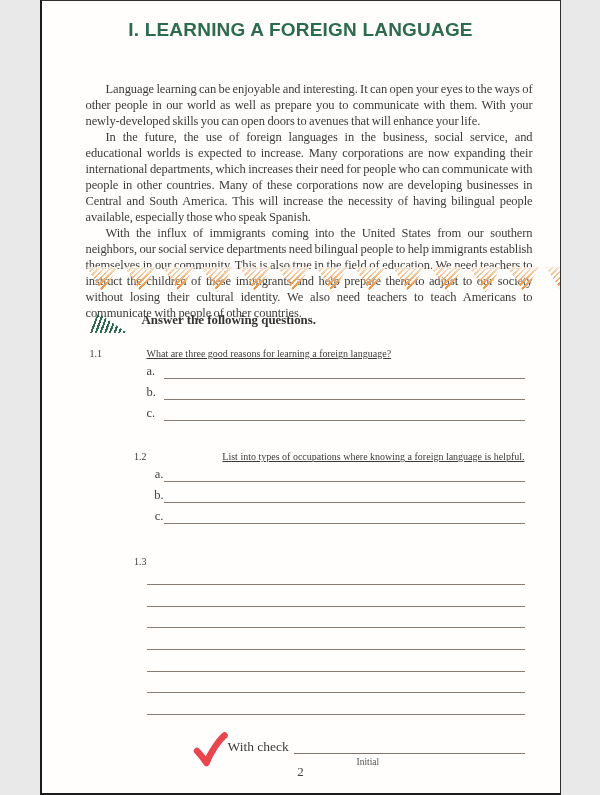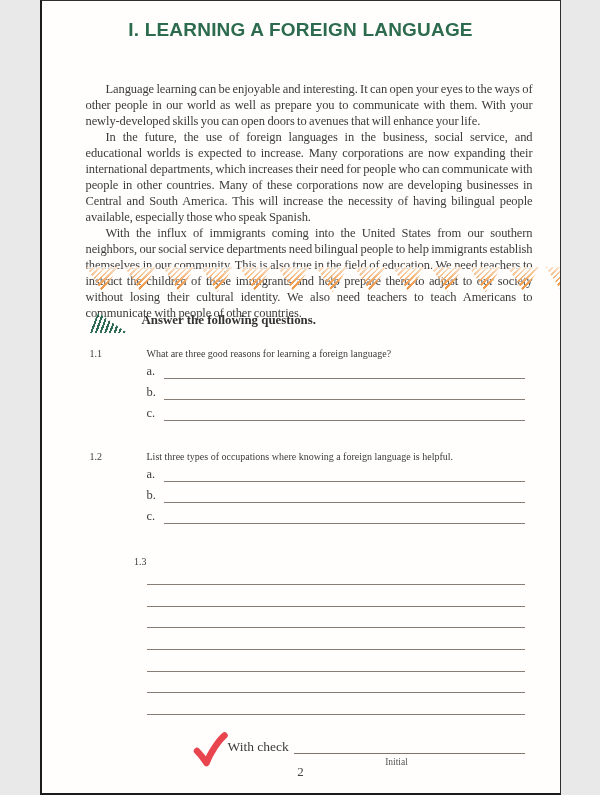--- a/index.html
+++ b/index.html
@@ -50,40 +50,40 @@
   }
   .green-tri{
     width:40px;height:20px;display:inline-block;margin-bottom:1px;
     clip-path:polygon(0 100%,27% 0,100% 100%);
     background:repeating-linear-gradient(110deg,#2e6b52 0 2px, rgba(255,255,255,0) 2px 4.4px);
   }
   .instruction{
     margin-left:14px;font-weight:bold;font-size:12.9px;line-height:14px;color:#333230;
   }
   .question{position:absolute;left:48px;right:35px;}
-  .q1{top:345px;}  .q2{top:448px;}  .q3{top:553px;text-align:right;}
+  .q1{top:345px;}  .q2{top:448px;text-align:right;}  .q3{top:553px;text-align:right;}
   .q-row{display:flex;font-size:10px;line-height:16px;}
   .q-num{width:57px;flex:0 0 57px;}
-  .q-text{flex:1;}
+  .q-text{flex:1;text-decoration:underline;}
   .blanks{margin-left:57px;}
   .blank-row{display:flex;align-items:flex-end;}
   .blank-row.first{height:17px;}
   .blank-row.rest{height:21px;}
   .blank-label{flex:0 0 17px;font-size:12.5px;line-height:12px;padding-bottom:2px;}
   .blank-line{flex:1;height:100%;border-bottom:1px solid #867c73;}
   .rules{margin-left:57px;}
   .rule{border-bottom:1px solid #867c73;}
   .rule.first{height:14px;}
   .rule.rest{height:20.7px;}
   
   .adult-check{position:absolute;left:150px;right:35px;top:729px;height:42px;}
   .check-icon{position:absolute;left:0;top:2px;}
   .adult-check-label{position:absolute;left:36px;top:9px;font-size:13.5px;color:#39383 6;}
   .check-line{position:absolute;left:102px;right:0;top:0;height:23px;border-bottom:1px solid #7d746c;}
-  .initial-label{position:absolute;left:165px;width:80px;top:27px;text-align:center;font-size:9.5px;color:#56544f;}
+  .initial-label{position:absolute;left:165px;width:80px;top:27px;font-size:9.5px;color:#56544f;}
   .date-label{position:absolute;left:340px;width:60px;top:27px;text-align:right;font-size:10px;color:#56544f;}
   .page-number{position:absolute;left:0;right:0;bottom:13px;text-align:center;font-size:13px;color:#45443f;}
 </style>
 </head>
 <body>
 
 <div class="page">
 
   <h1 class="title">I. LEARNING A FOREIGN LANGUAGE</h1>
 
@@ -132,21 +132,21 @@
       <div class="blank-row rest">
         <span class="blank-label">c.</span>
         <span class="blank-line"></span>
       </div>
     </div>
   </div>
 
   <div class="question q2">
     <div class="q-row">
       <span class="q-num">1.2</span>
-      <span class="q-text">List three types of occupations where knowing a foreign language is helpful.</span>
+      <span class="q-text">List into types of occupations where knowing a foreign language is helpful.</span>
     </div>
     <div class="blanks">
       <div class="blank-row first">
         <span class="blank-label">a.</span>
         <span class="blank-line"></span>
       </div>
       <div class="blank-row rest">
         <span class="blank-label">b.</span>
         <span class="blank-line"></span>
       </div>

